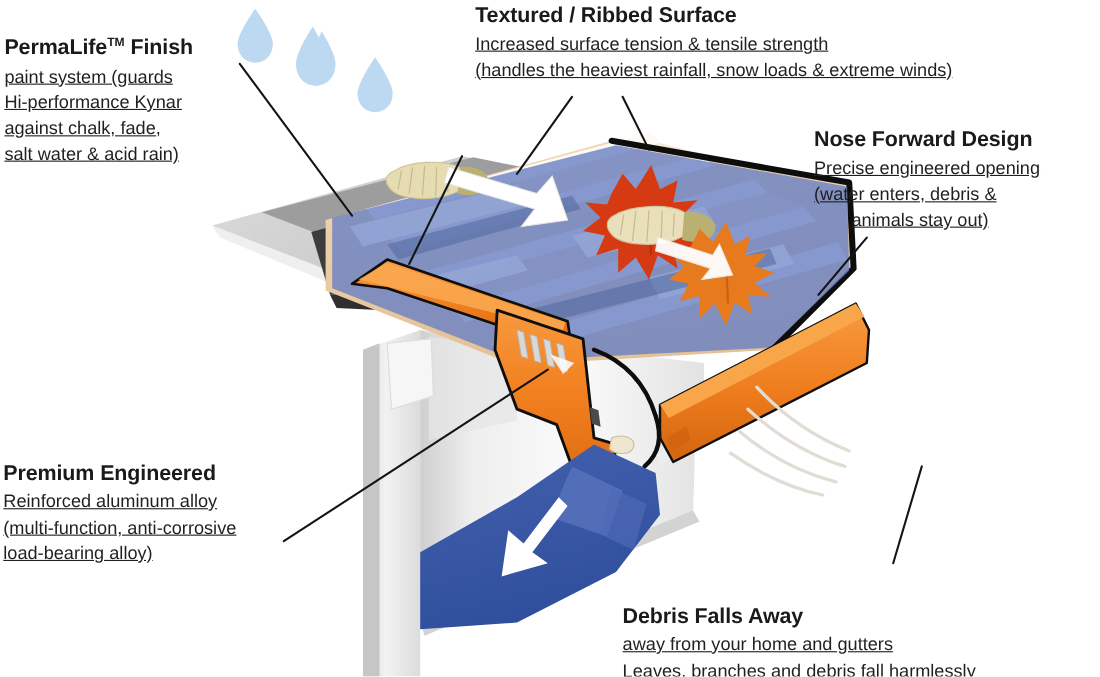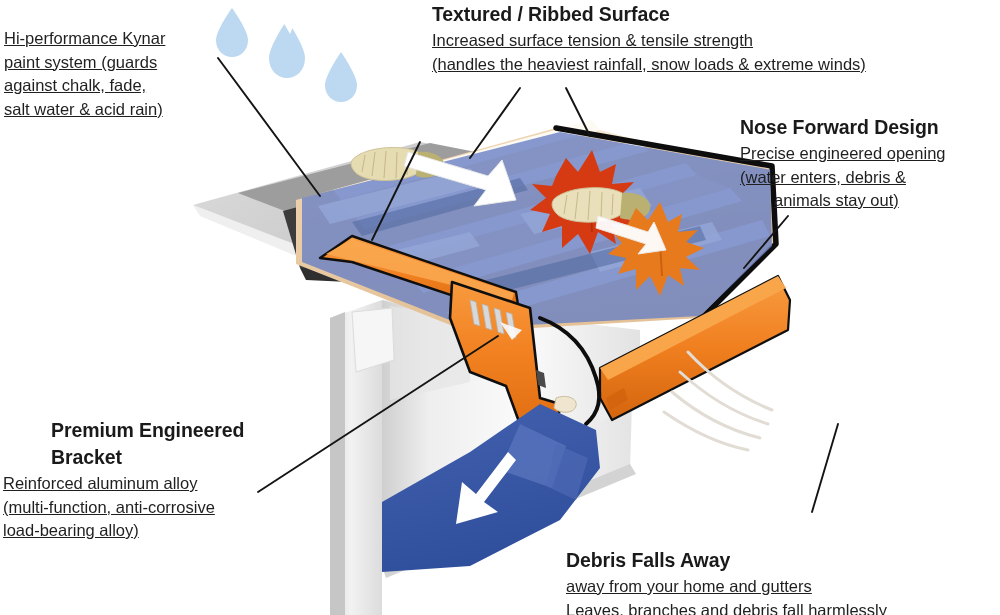--- a/index.html
+++ b/index.html
@@ -10,21 +10,21 @@
     color:#231f20;-webkit-font-smoothing:antialiased;
   }
   #stage{position:absolute;inset:0;width:1000px;height:615px;}
   #art{position:absolute;left:0;top:0;width:1000px;height:615px;}
 
   .callout{position:absolute;}
   .callout .ttl{
     font-weight:bold;font-size:19.5px;line-height:24px;
     letter-spacing:-0.1px;color:#1a1a1a;margin:0 0 3px 0;white-space:nowrap;
   }
-  .callout .ttl.wrap{white-space:normal;margin-left:48px;}
+  .callout .ttl.wrap{white-space:normal;}
   .callout .body{
     font-size:16.5px;line-height:23.5px;color:#1f1f1f;margin:0;text-decoration:underline;
   }
   .callout .body .ln{display:block;white-space:nowrap;}
   .sup{font-size:11px;vertical-align:super;font-weight:bold;letter-spacing:0;}
 
   
   #co-permalife{left:4px;  top:27px;  width:250px;}
   #co-textured {left:432px;top:2px;   width:580px;}
   #co-nose     {left:740px;top:115px; width:262px;}
@@ -251,23 +251,24 @@
       <line x1="520" y1="88" x2="470" y2="158"></line>
       <line x1="566" y1="88" x2="590" y2="136"></line>
       <line x1="788" y1="216" x2="744" y2="268"></line>
       <line x1="258" y1="492" x2="498" y2="336"></line>
       <line x1="812" y1="512" x2="838" y2="424"></line>
       <line x1="420" y1="142" x2="372" y2="240"></line>
     </g>
   </svg>
 
   <div class="callout" id="co-permalife">
-    <p class="body">
+    <p class="ttl"><span>PermaLife</span><span class="sup">TM</span><span> Finish</span></p>
+    <p class="body">
+      <span class="ln">paint system (guards</span>
       <span class="ln">Hi-performance Kynar</span>
-      <span class="ln">paint system (guards</span>
       <span class="ln">against chalk, fade,</span>
       <span class="ln">salt water &amp; acid rain)</span>
     </p>
   </div>
 
   <div class="callout" id="co-textured">
     <p class="ttl">Textured / Ribbed Surface</p>
     <p class="body">
       <span class="ln">Increased surface tension &amp; tensile strength</span>
       <span class="ln">(handles the heaviest rainfall, snow loads &amp; extreme winds)</span>
@@ -278,21 +279,20 @@
     <p class="ttl">Nose Forward Design</p>
     <p class="body">
       <span class="ln">Precise engineered opening</span>
       <span class="ln">(water enters, debris &amp;</span>
       <span class="ln">animals stay out)</span>
     </p>
   </div>
 
   <div class="callout" id="co-bracket">
     <p class="ttl wrap">Premium Engineered</p>
-    <p class="ttl wrap">Bracket</p>
     <p class="body">
       <span class="ln">Reinforced aluminum alloy</span>
       <span class="ln">(multi-function, anti-corrosive</span>
       <span class="ln">load-bearing alloy)</span>
     </p>
   </div>
 
   <div class="callout" id="co-debris">
     <p class="ttl">Debris Falls Away</p>
     <p class="body">

